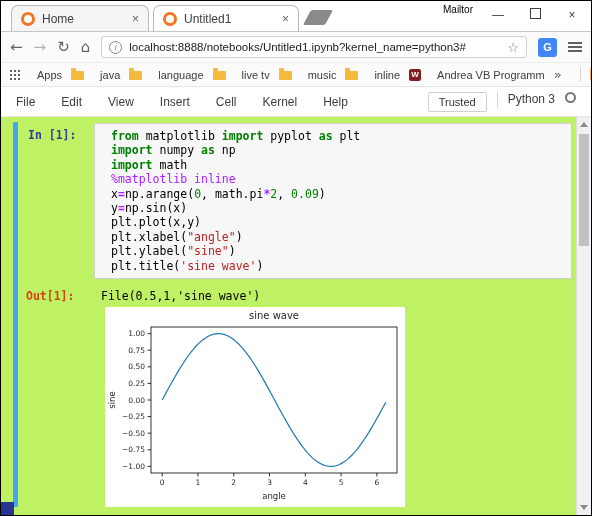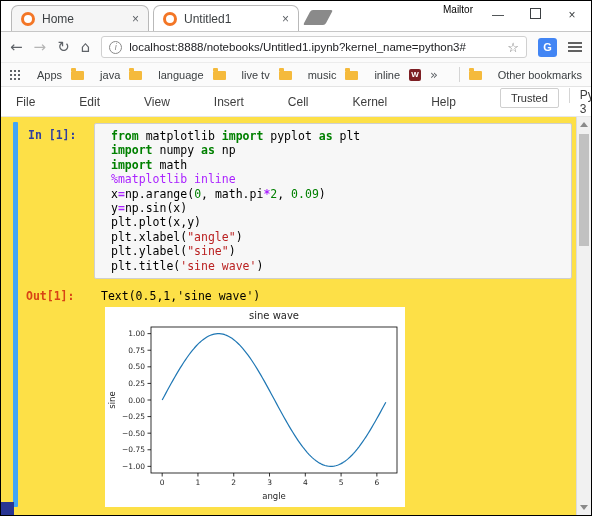--- a/index.html
+++ b/index.html
@@ -50,27 +50,27 @@
   .folder-icon::before{content:"";position:absolute;top:-3px;left:0;width:5px;height:3px;background:#f5ba3c;
                        border-radius:1px 1px 0 0;}
   .crest-icon{width:12px;height:12px;background:#7d1f24;color:#fff;font-size:8px;font-weight:bold;display:flex;
               align-items:center;justify-content:center;border-radius:2px;flex:none;}
   .overflow-chevron{font-family:"DejaVu Sans",sans-serif;font-size:13px;color:#5f6368;}
   .bm-spacer{flex:1;}
   .v-sep{width:1px;height:15px;background:#d5d5d5;flex:none;}
 
   
   .menubar{position:absolute;top:86px;left:0;right:0;height:30px;background:#fff;border-bottom:1px solid #e7e7e7;
-           display:flex;align-items:center;padding:0 15px;box-sizing:border-box;gap:44px;font-size:12px;color:#3e3e3e;}
+           display:flex;align-items:center;padding:0 15px;box-sizing:border-box;gap:26px;font-size:12px;color:#3e3e3e;}
   .menubar-right{margin-left:auto;display:flex;align-items:flex-start;gap:10px;}
   .trusted-btn{border:1px solid #cfcfcf;border-radius:2px;padding:3px 10px;font-size:11px;color:#333;background:#fff;}
   .kernel-circle{width:11px;height:11px;border-radius:50%;border:2px solid #757575;box-sizing:border-box;}
 
   
-  .notebook{position:absolute;top:116px;left:0;right:15px;bottom:0;background:#fde047;overflow:hidden;}
+  .notebook{position:absolute;top:116px;left:0;right:15px;bottom:0;background:#bef264;overflow:hidden;}
   .cell-bar{position:absolute;left:12px;top:5px;width:5px;height:385px;background:#42a5f5;border-radius:1px;}
   .in-prompt{position:absolute;left:27px;top:11px;font-family:"DejaVu Sans Mono",monospace;font-size:11.5px;
              font-weight:bold;color:#303f9f;}
   .code-box{position:absolute;left:93px;top:6px;width:478px;box-sizing:border-box;background:#f7f7f7;
             border:1px solid #cfcfcf;border-radius:2px;padding:5px 16px;font-family:"DejaVu Sans Mono",monospace;
             font-size:11.5px;line-height:14.4px;color:#000;}
   .code-line{white-space:pre;}
   .tok-pl{color:#000;}
   .tok-kw{color:#008000;font-weight:bold;}
   .tok-num{color:#008000;}
@@ -153,20 +153,21 @@
     <div class="bm-item">
       <span class="folder-icon"></span>
       <span>music</span>
     </div>
     <div class="bm-item">
       <span class="folder-icon"></span>
       <span>inline</span>
     </div>
     <div class="bm-item">
       <span class="crest-icon">W</span>
+      <span>Andrea VB Programm</span>
     </div>
     <span class="overflow-chevron">»</span>
     <span class="bm-spacer"></span>
     <span class="v-sep"></span>
     <div class="bm-item">
       <span class="folder-icon"></span>
       <span>Other bookmarks</span>
     </div>
   </div>
 
@@ -195,21 +196,21 @@
         <div class="code-line"><span class="tok-kw">import</span><span class="tok-pl"> math</span></div>
         <div class="code-line"><span class="tok-magic">%matplotlib inline</span></div>
         <div class="code-line"><span class="tok-pl">x</span><span class="tok-op">=</span><span class="tok-pl">np.arange(</span><span class="tok-num">0</span><span class="tok-pl">, math.pi</span><span class="tok-op">*</span><span class="tok-num">2</span><span class="tok-pl">, </span><span class="tok-num">0.09</span><span class="tok-pl">)</span></div>
         <div class="code-line"><span class="tok-pl">y</span><span class="tok-op">=</span><span class="tok-pl">np.sin(x)</span></div>
         <div class="code-line"><span class="tok-pl">plt.plot(x,y)</span></div>
         <div class="code-line"><span class="tok-pl">plt.xlabel(</span><span class="tok-str">"angle"</span><span class="tok-pl">)</span></div>
         <div class="code-line"><span class="tok-pl">plt.ylabel(</span><span class="tok-str">"sine"</span><span class="tok-pl">)</span></div>
         <div class="code-line"><span class="tok-pl">plt.title(</span><span class="tok-str">'sine wave'</span><span class="tok-pl">)</span></div>
       </div>
     <div class="out-prompt">Out[1]:</div>
-    <div class="out-text">Text(0.5,1,'sine wave')</div>
+    <div class="out-text">File(0.5,1,'sine wave')</div>
     <div class="figure"><svg width="300" height="200">
           <rect x="0" y="0" width="300" height="200" fill="#ffffff"></rect>
           <rect x="46" y="20" width="246" height="146" fill="none" stroke="#000000" stroke-width="0.8"></rect>
           <line x1="42.5" y1="26.63636363636364" x2="46" y2="26.63636363636364" stroke="#000000" stroke-width="0.8"></line>
           <text x="40" y="29.13636363636364" text-anchor="end" font-size="7.5" font-family="DejaVu Sans, sans-serif" fill="#262626">1.00</text>
           <line x1="42.5" y1="43.227272727272734" x2="46" y2="43.227272727272734" stroke="#000000" stroke-width="0.8"></line>
           <text x="40" y="45.727272727272734" text-anchor="end" font-size="7.5" font-family="DejaVu Sans, sans-serif" fill="#262626">0.75</text>
           <line x1="42.5" y1="59.81818181818182" x2="46" y2="59.81818181818182" stroke="#000000" stroke-width="0.8"></line>
           <text x="40" y="62.31818181818182" text-anchor="end" font-size="7.5" font-family="DejaVu Sans, sans-serif" fill="#262626">0.50</text>
           <line x1="42.5" y1="76.4090909090909" x2="46" y2="76.4090909090909" stroke="#000000" stroke-width="0.8"></line>

